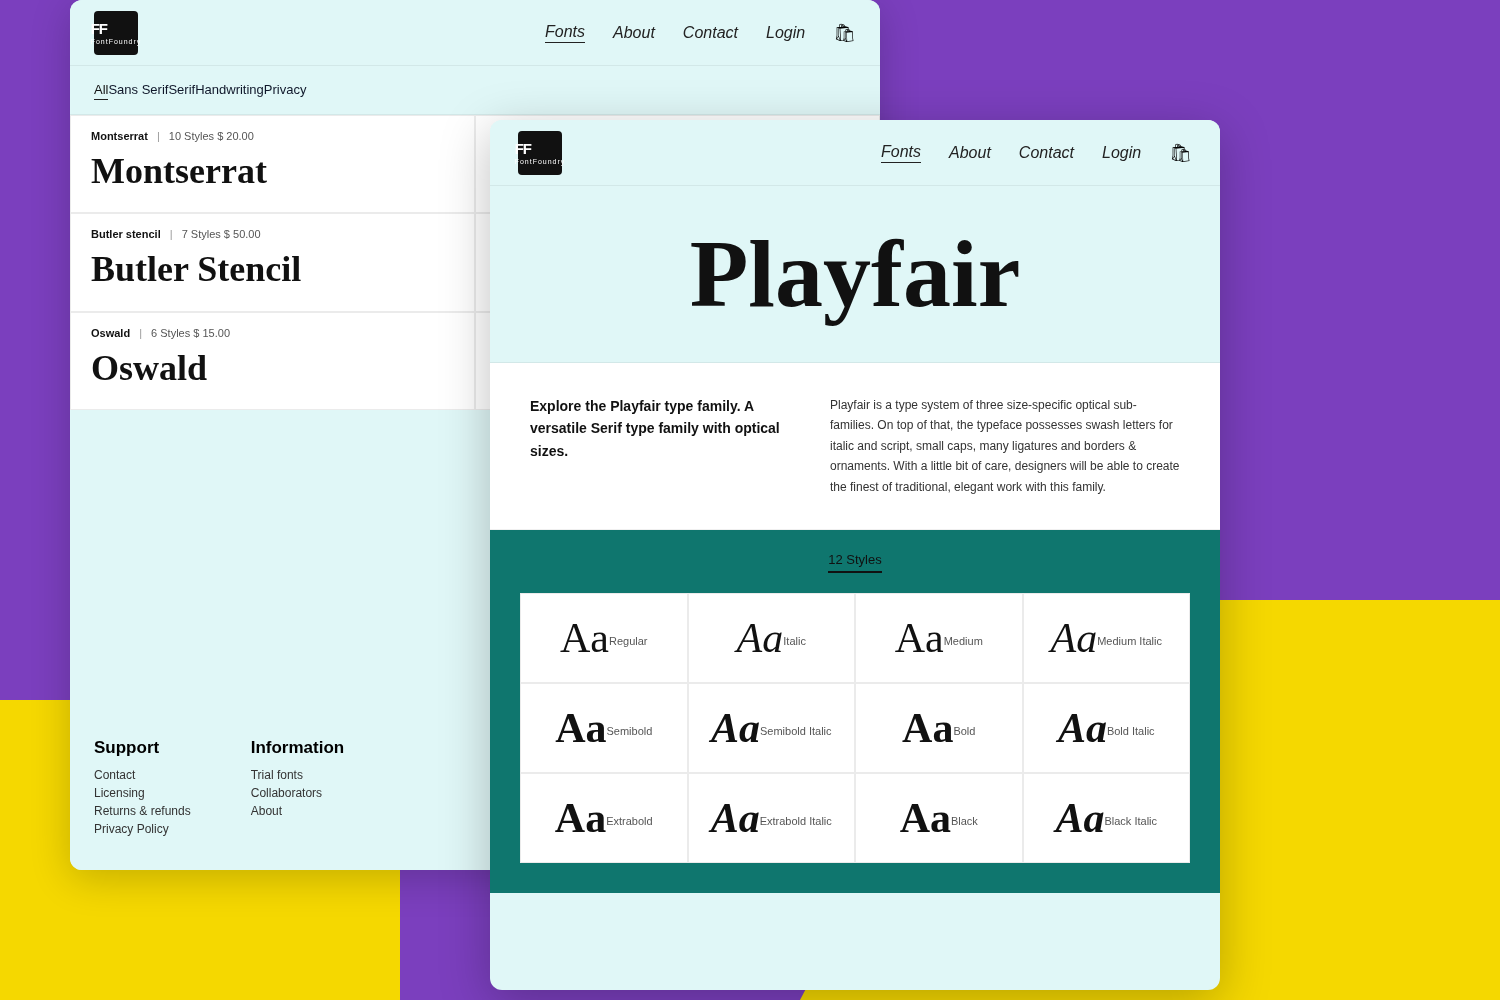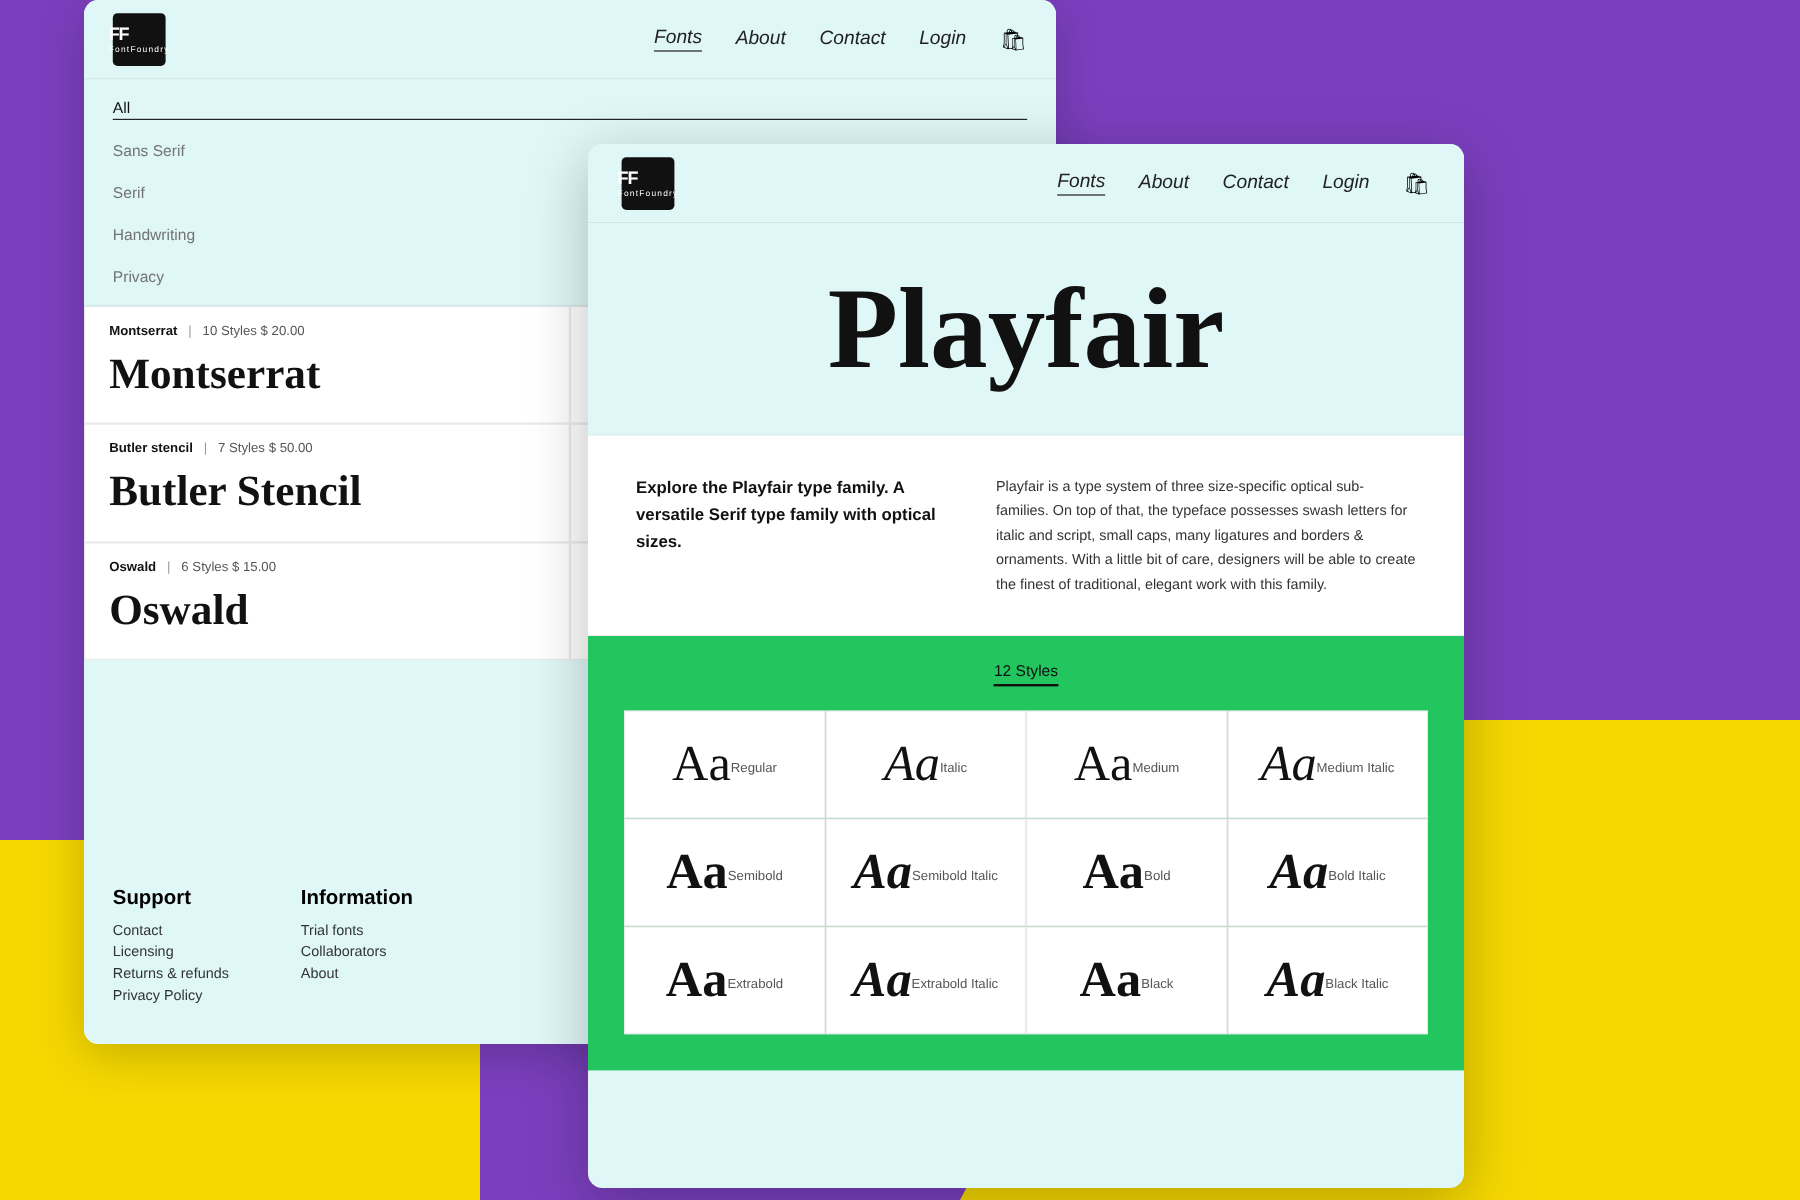--- a/index.html
+++ b/index.html
@@ -110,28 +110,26 @@
       padding-bottom: 1px;
     }
     .nav-cart {
       font-size: 18px;
       cursor: pointer;
     }
 
     
     .filter-bar {
       display: flex;
-      gap: 16px;
       padding: 14px 24px;
       border-bottom: 1px solid rgba(0,0,0,0.06);
-      flex-direction: column;
     }
     .filter-tab {
       font-size: 13px;
-      color: #737373;
+      color: #0f172a;
       cursor: pointer;
       padding: 2px 0;
     }
     .filter-tab.active {
       border-bottom: 1.5px solid #222;
       color: #111;
     }
 
     
     .font-grid {
@@ -241,21 +239,21 @@
     .desc-right {
       flex: 1.4;
     }
     .desc-right p {
       font-size: 12px;
       color: #333;
       line-height: 1.7;
     }
 
     .styles-section {
-      background: #22c55e;
+      background: #0f766e;
       padding: 20px 30px 30px;
     }
     .styles-tab {
       text-align: center;
       margin-bottom: 20px;
     }
     .styles-tab-label {
       font-size: 13px;
       color: #111;
       border-bottom: 2px solid #111;

